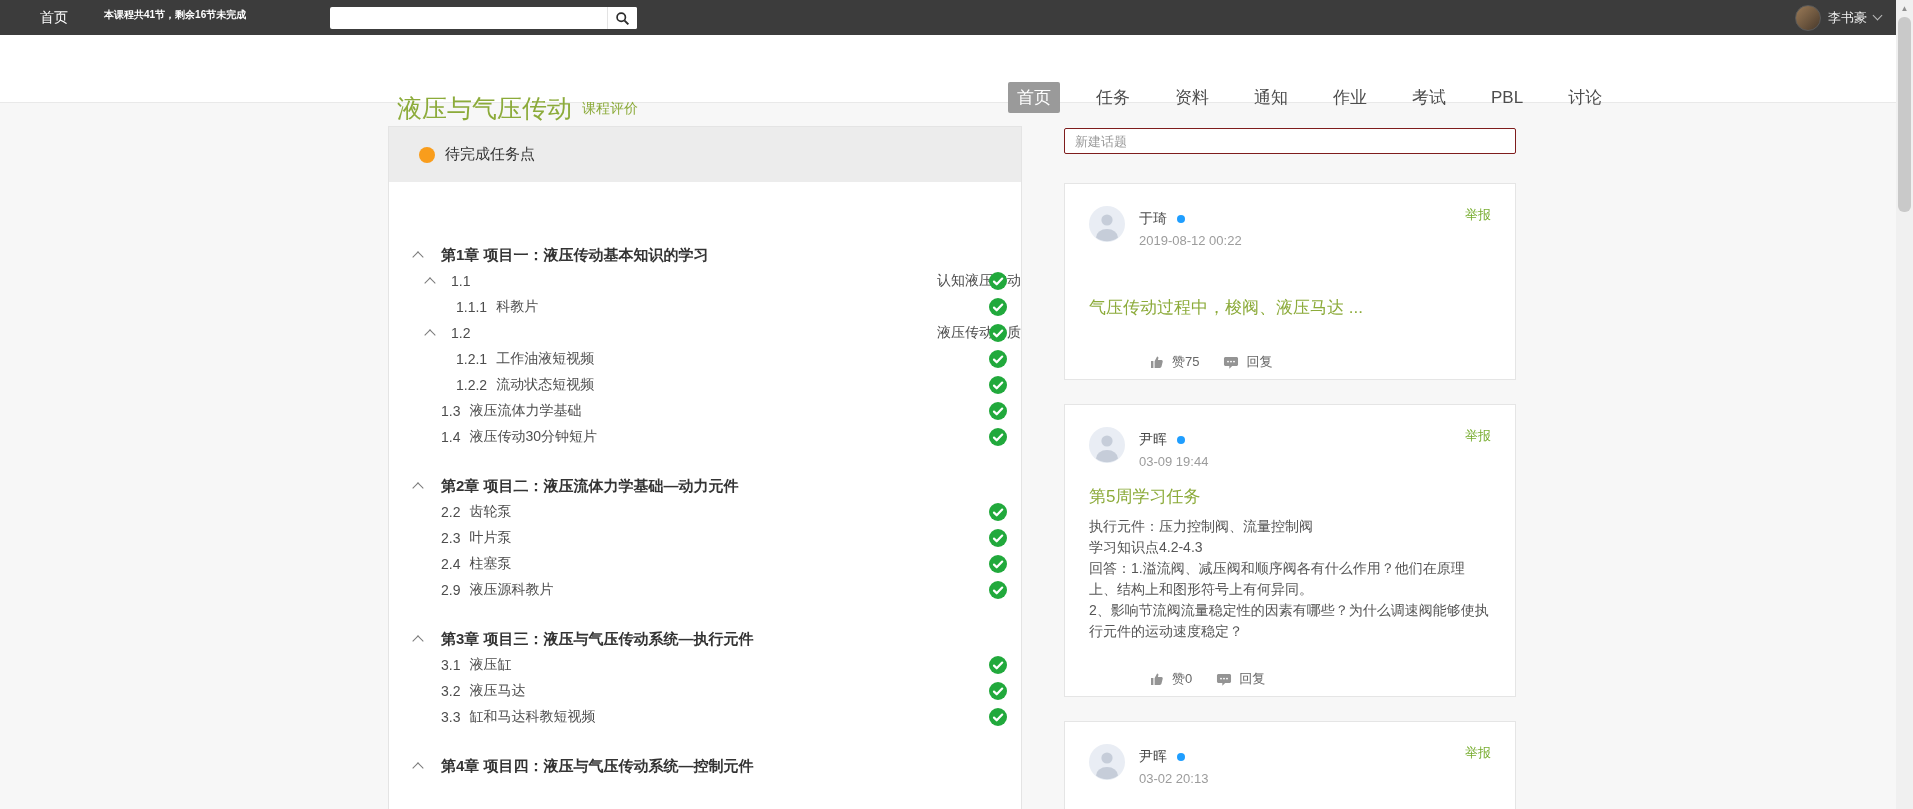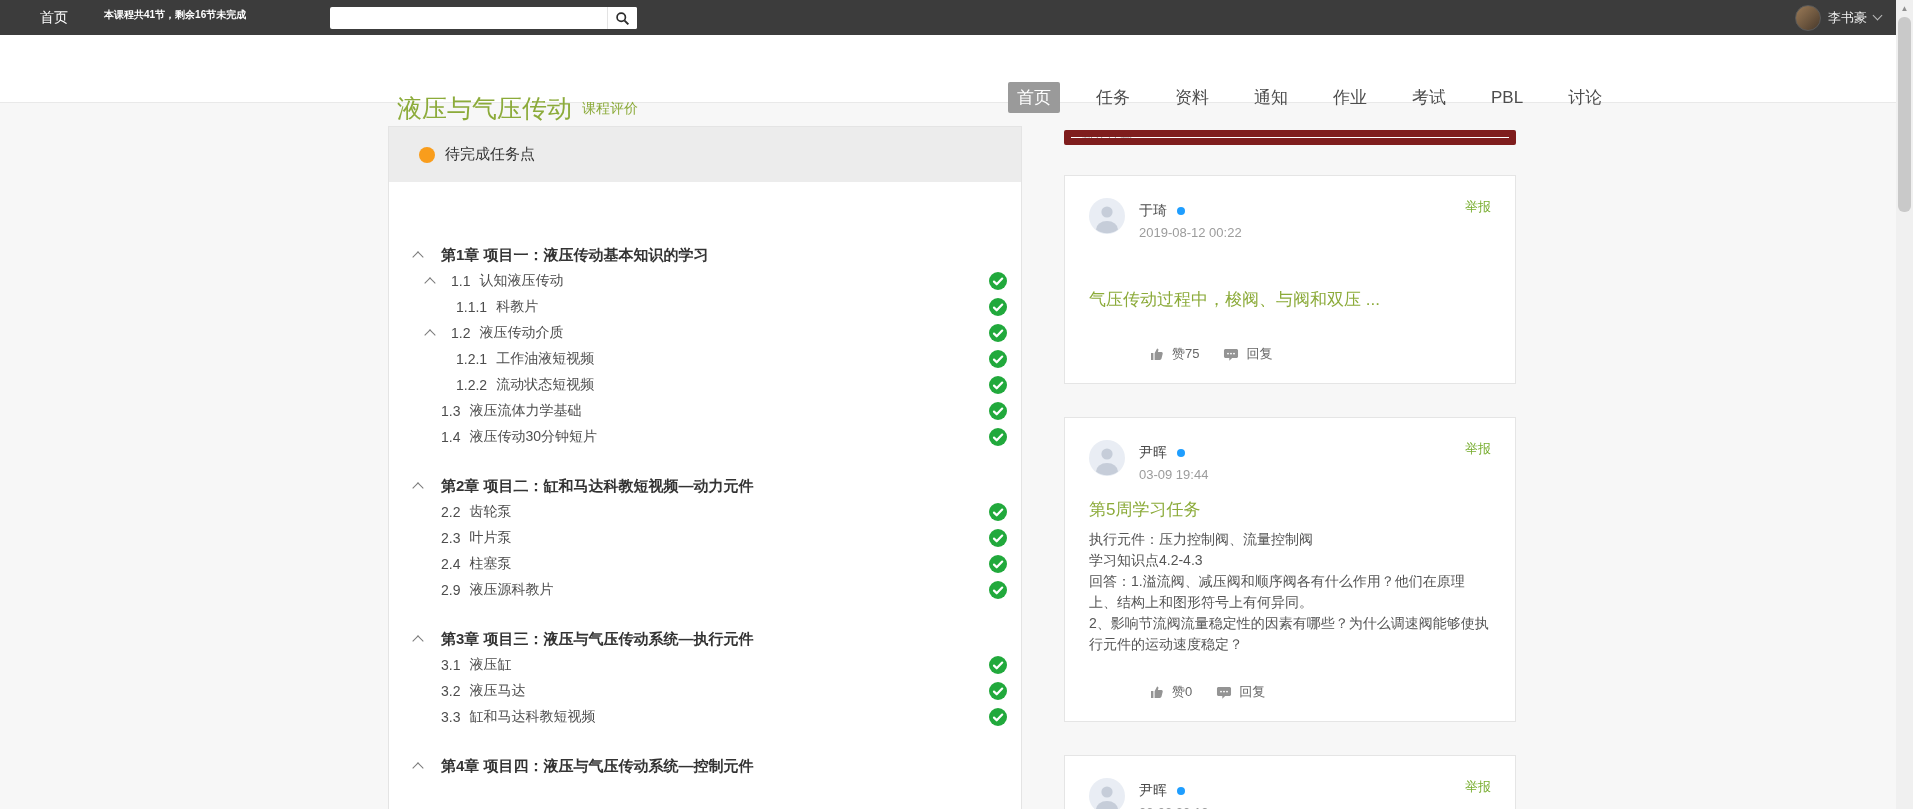--- a/index.html
+++ b/index.html
@@ -32,33 +32,33 @@
   .orange-dot { width:16px; height:16px; border-radius:50%; background:#f99d1c; margin-right:10px; }
   .panel-head-label { font-size:15px; color:#333; }
   .tree { padding-top:60px; }
   .chapter { margin-top:23px; }
   .chapter:first-child { margin-top:0; }
   .row { position:relative; height:26px; display:flex; align-items:center; cursor:pointer; }
   .chapter-row { padding-left:52px; font-size:15px; font-weight:bold; color:#333; }
   .chapter-row .chev-up { left:25px; }
   .item-row { font-size:14px; color:#4d4d4d; }
   .item-row.lvl1 { padding-left:52px; }
-  .item-row.lvl1.haschev { padding-left:62px; }
+  .item-row.lvl1.haschev { padding-left:62px;justify-content:space-between; }
   .item-row.lvl1 .chev-up { left:37px; }
   .item-row.lvl2 { padding-left:67px; }
   .row .num { margin-right:9px; }
   .chev-up { position:absolute; top:11px; width:8px; height:8px; border-top:1.5px solid #7a7a7a; border-right:1.5px solid #7a7a7a; transform:rotate(-45deg); }
   .check { position:absolute; right:14px; top:4px; width:18px; height:18px; }
 
   
   .forum { position:absolute; left:1064px; top:128px; width:452px; }
-  .new-topic { width:100%; height:15px; background:#fff; border:7px solid #7f1d1d; border-radius:2px; padding:0 10px; font-size:13px; color:#333; outline:none; }
+  .new-topic { width:100%; height:26px; background:#fff; border:1px solid #7f1d1d; border-radius:2px; padding:0 10px; font-size:13px; color:#333; outline:none; }
   .new-topic::placeholder { color:#999; }
   .posts { margin-top:29px; }
-  .post { position:relative; background:#fff; border:1px solid #e5e5e5; padding:22px 24px 20px; margin-bottom:33px; }
+  .post { position:relative; background:#fff; border:1px solid #e5e5e5; padding:22px 24px 8px; margin-bottom:24px; }
   .post-head { display:flex; align-items:flex-start; gap:14px; }
   .p-avatar { width:36px; height:36px; flex:0 0 36px; }
   .p-meta { padding-top:4px; }
   .p-namerow { display:flex; align-items:center; gap:10px; }
   .p-name { font-size:14px; color:#4a4a4a; }
   .blue-dot { width:8px; height:8px; border-radius:50%; background:#1f9eff; }
   .p-time { margin-top:5px; font-size:13px; color:#9c9c9c; }
   .p-report { position:absolute; right:24px; top:22px; font-size:13px; color:#78ad30; text-decoration:none; cursor:pointer; }
   .post-title { margin-top:16px; font-size:17px; color:#8cab3a; cursor:pointer; }
   .post:first-child .post-title { margin-top:48px; }
@@ -176,21 +176,21 @@
           <span class="lbl">液压传动30分钟短片</span>
           <svg class="check" viewBox="0 0 18 18">
             <circle cx="9" cy="9" r="9" fill="#21a93c"></circle>
             <path d="M5 9.6l2.7 2.7L13.2 6.6" stroke="#fff" stroke-width="2.2" fill="none" stroke-linecap="round" stroke-linejoin="round"></path>
           </svg>
         </div>
       </div>
       <div class="chapter">
         <div class="row chapter-row">
           <span class="chev-up"></span>
-          <span class="chap-title">第2章 项目二：缸和马达科教短视频—动力元件</span>
+          <span class="chap-title">第2章 项目二：液压流体力学基础—动力元件</span>
         </div>
         <div class="row item-row lvl1">
           <span class="num">2.2</span>
           <span class="lbl">齿轮泵</span>
           <svg class="check" viewBox="0 0 18 18">
             <circle cx="9" cy="9" r="9" fill="#21a93c"></circle>
             <path d="M5 9.6l2.7 2.7L13.2 6.6" stroke="#fff" stroke-width="2.2" fill="none" stroke-linecap="round" stroke-linejoin="round"></path>
           </svg>
         </div>
         <div class="row item-row lvl1">
@@ -270,21 +270,21 @@
           </svg>
           <div class="p-meta">
             <div class="p-namerow">
               <span class="p-name">于琦</span>
               <span class="blue-dot"></span>
             </div>
             <div class="p-time">2019-08-12 00:22</div>
           </div>
         </div>
         <a class="p-report">举报</a>
-        <div class="post-title">气压传动过程中，梭阀、与阀和双压 ...</div>
+        <div class="post-title">气压传动过程中，梭阀、液压马达 ...</div>
         <div class="post-footer">
           <button class="pf-btn">
             <svg width="16" height="16" viewBox="0 0 16 16">
               <path fill="#949494" d="M2 7h2.4v7H2zM5.6 14V7.3L8.1 2.4c.9 0 1.5.8 1.3 1.7L8.9 6.1h3.6c.8 0 1.4.8 1.2 1.6l-1.2 4.9c-.2.8-.9 1.4-1.7 1.4z"></path>
             </svg>
             <span>赞75</span>
           </button>
           <button class="pf-btn">
             <svg width="16" height="15" viewBox="0 0 16 16">
               <path fill="#949494" d="M2.2 2h11.6c.9 0 1.7.7 1.7 1.6v6.6c0 .9-.8 1.6-1.7 1.6H9.2l-3 2.9v-2.9H2.2c-.9 0-1.7-.7-1.7-1.6V3.6C.5 2.7 1.3 2 2.2 2z"></path>

